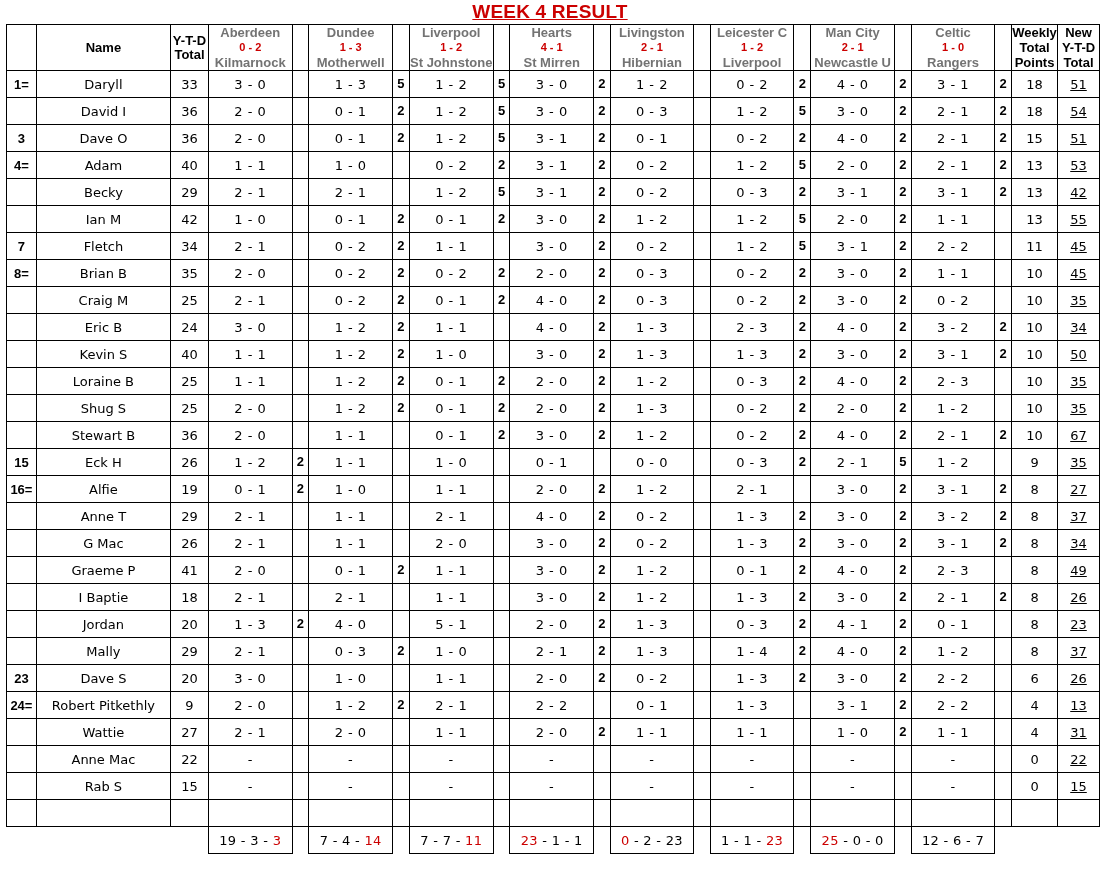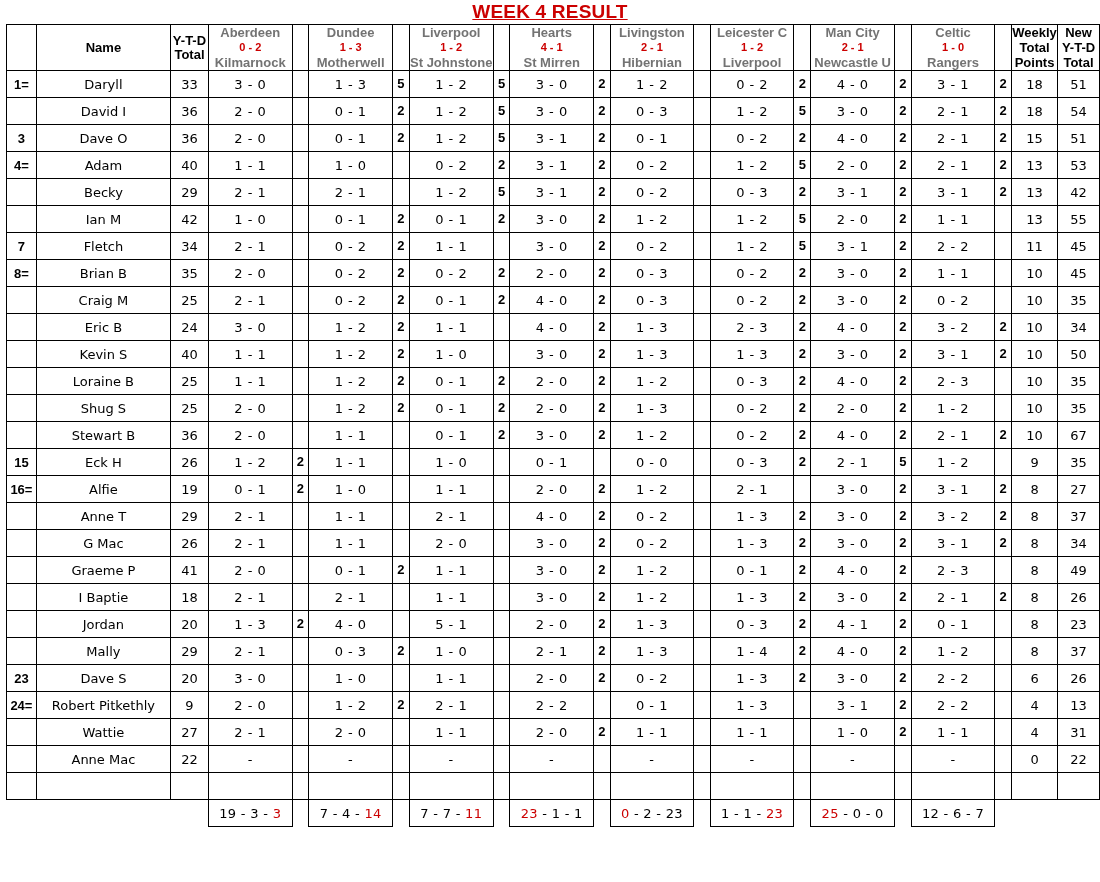--- a/index.html
+++ b/index.html
@@ -72,21 +72,21 @@
   
   .rank { font-size: 12px; font-weight: bold; }
   .name {
     text-align: left; padding-left: 9px;
     font-size: 14px;
     font-family: "DejaVu Sans", sans-serif;
   }
   .ytd  { font-size: 14px; font-family: "DejaVu Sans", sans-serif; }
   .score { font-size: 13.5px; font-family: "DejaVu Sans", sans-serif; letter-spacing: .5px; }
   .weekly { font-size: 13px; font-family: "DejaVu Sans", sans-serif; }
-  .newytd { font-size: 14.5px; color: #cc0000; font-family: "DejaVu Sans", sans-serif; }
+  .newytd { font-size: 14.5px; color: #cc0000; font-family: "DejaVu Sans", sans-serif; text-decoration: underline; }
 
   .mark {
     width: 17px;
     font-size: 9px; font-weight: bold; color: #cc0000;
     vertical-align: top;
     text-align: left;
     padding-left: 2px;
     line-height: 10px;
     border-left: none;
     border-right: 1.3px solid #000;
@@ -774,20 +774,43 @@
           <td class="c-mark mark"></td>
           <td class="c-score score score-cell">-</td>
           <td class="c-mark mark"></td>
           <td class="c-score score score-cell">-</td>
           <td class="c-mark mark"></td>
           <td class="c-score score score-cell">-</td>
           <td class="c-mark mark"></td>
           <td class="c-weekly weekly">0</td>
           <td class="c-new newytd">22</td>
         </tr>
+        <tr>
+          <td class="c-rank rank"></td>
+          <td class="c-name name">Rab S</td>
+          <td class="c-ytd ytd">15</td>
+          <td class="c-score score score-cell">-</td>
+          <td class="c-mark mark"></td>
+          <td class="c-score score score-cell">-</td>
+          <td class="c-mark mark"></td>
+          <td class="c-score score score-cell">-</td>
+          <td class="c-mark mark"></td>
+          <td class="c-score score score-cell">-</td>
+          <td class="c-mark mark"></td>
+          <td class="c-score score score-cell">-</td>
+          <td class="c-mark mark"></td>
+          <td class="c-score score score-cell">-</td>
+          <td class="c-mark mark"></td>
+          <td class="c-score score score-cell">-</td>
+          <td class="c-mark mark"></td>
+          <td class="c-score score score-cell">-</td>
+          <td class="c-mark mark"></td>
+          <td class="c-weekly weekly">0</td>
+          <td class="c-new newytd">15</td>
+        </tr>
         <tr class="blank-row">
           <td></td>
           <td></td>
           <td></td>
           <td></td>
           <td></td>
           <td></td>
           <td></td>
           <td></td>
           <td></td>

